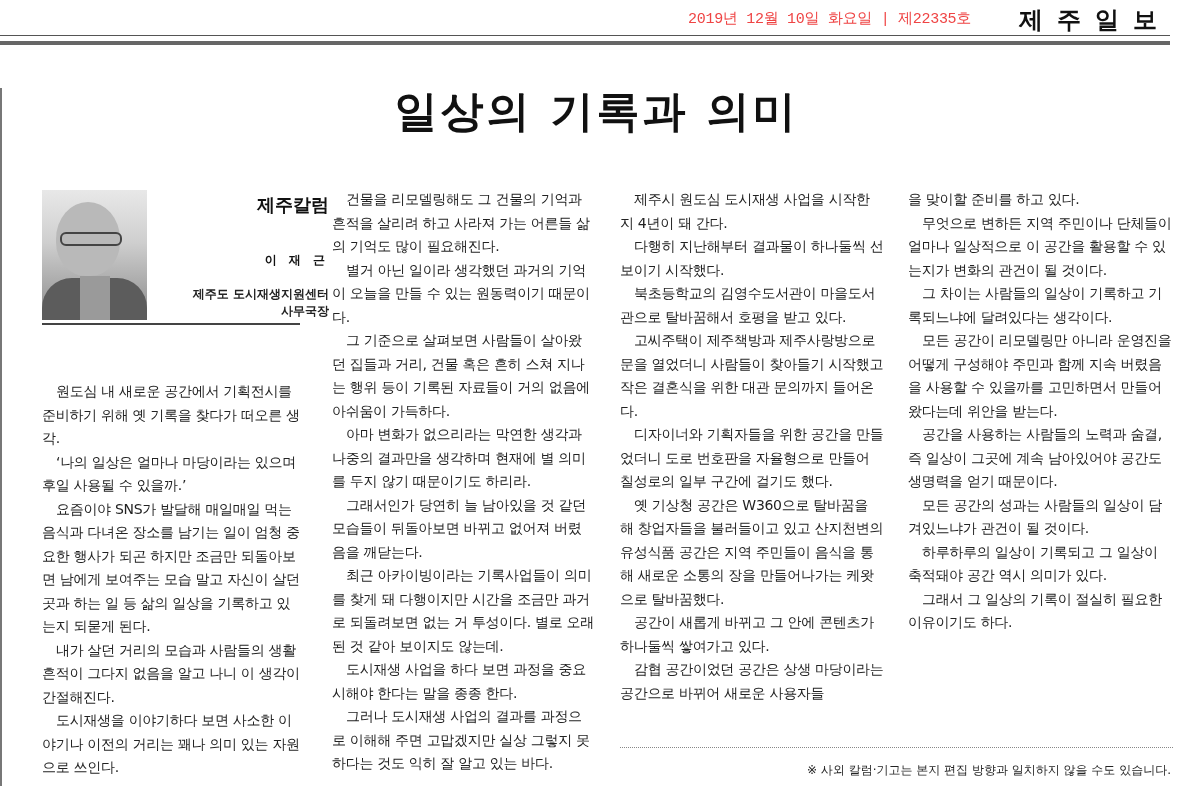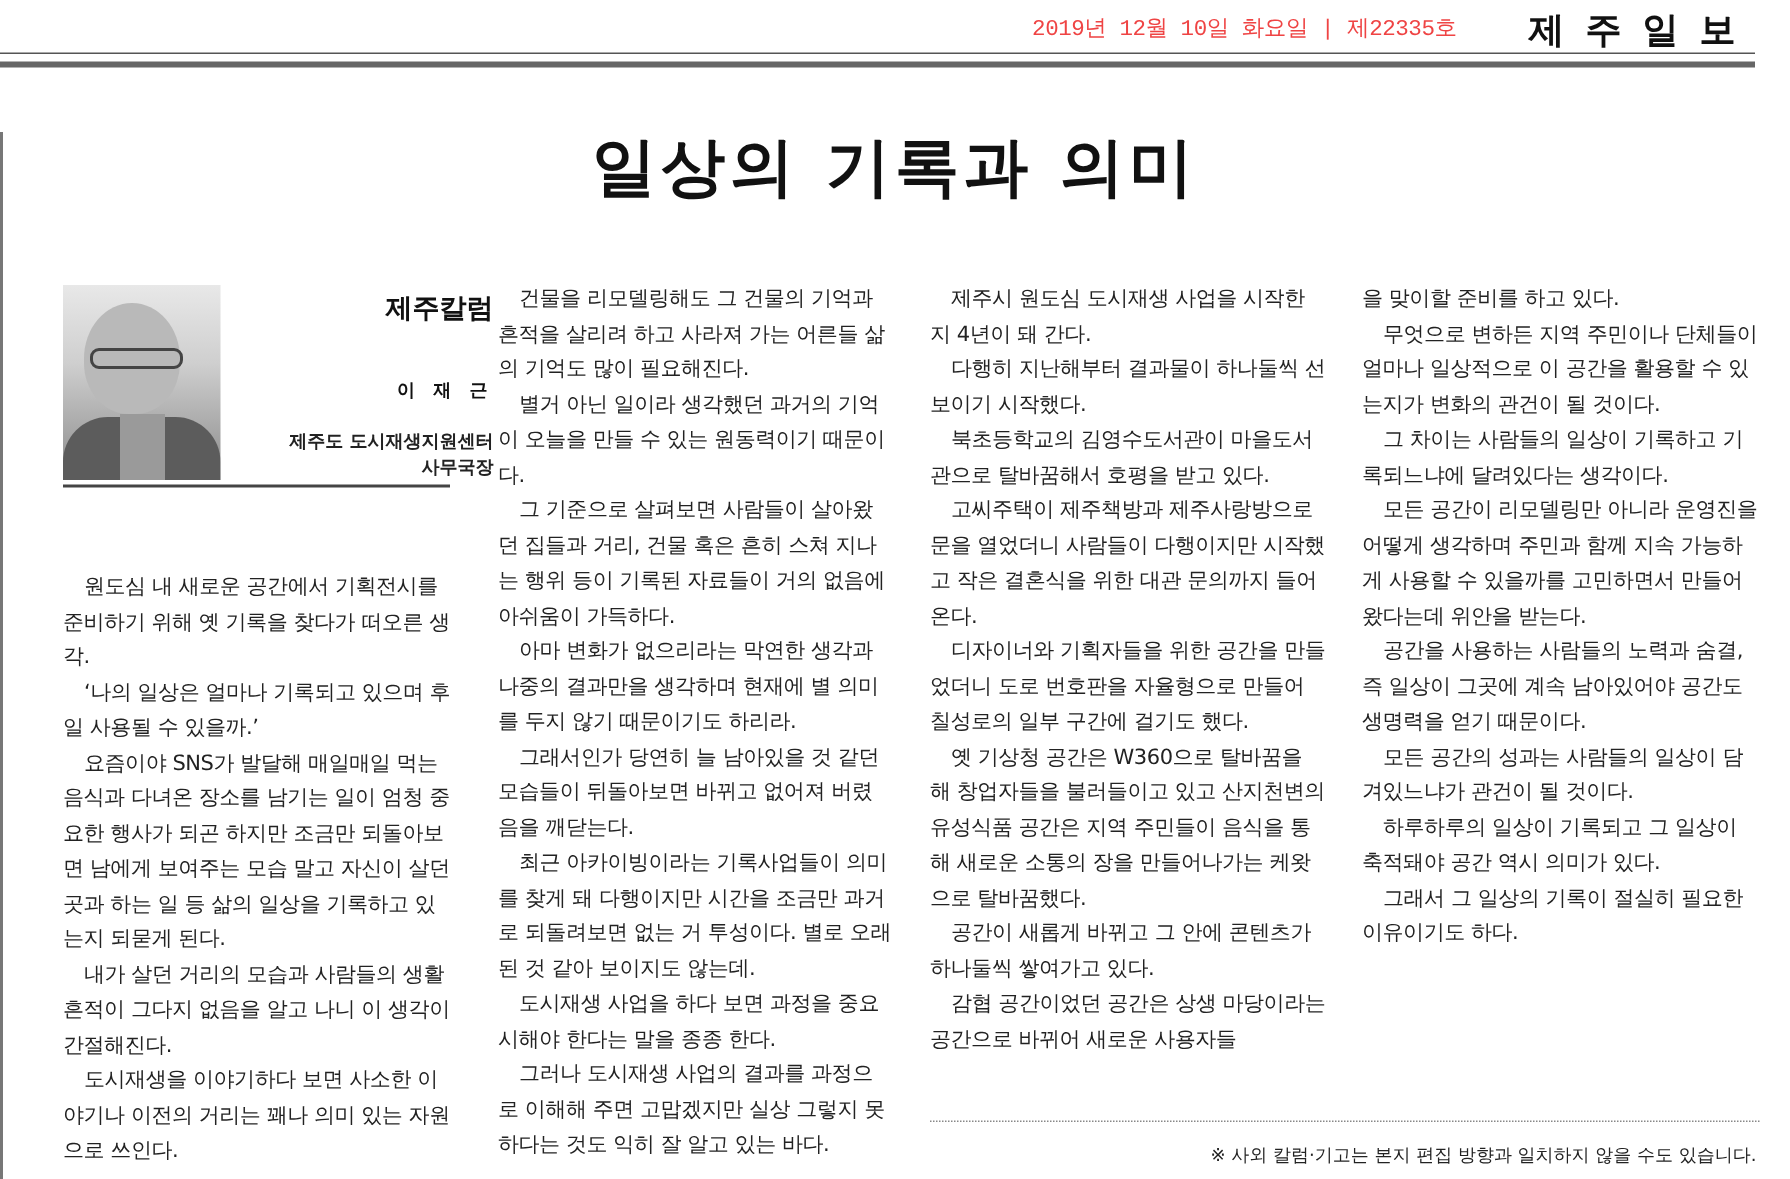--- a/index.html
+++ b/index.html
@@ -55,53 +55,53 @@
   <div class="author-name">이 재 근</div>
   <div class="author-role">
     <div>제주도 도시재생지원센터</div>
     <div>사무국장</div>
   </div>
 </div>
 <div class="byline-rule"></div>
 
 <div class="col" id="col1">
   <p>원도심 내 새로운 공간에서 기획전시를 준비하기 위해 옛 기록을 찾다가 떠오른 생각.</p>
-  <p>‘나의 일상은 얼마나 기록되고 있으며 후일 사용될 수 있을까.’</p>
+  <p>‘나의 일상은 얼마나 마당이라는 있으며 후일 사용될 수 있을까.’</p>
   <p>요즘이야 SNS가 발달해 매일매일 먹는 음식과 다녀온 장소를 남기는 일이 엄청 중요한 행사가 되곤 하지만 조금만 되돌아보면 남에게 보여주는 모습 말고 자신이 살던 곳과 하는 일 등 삶의 일상을 기록하고 있는지 되묻게 된다.</p>
   <p>내가 살던 거리의 모습과 사람들의 생활 흔적이 그다지 없음을 알고 나니 이 생각이 간절해진다.</p>
   <p>도시재생을 이야기하다 보면 사소한 이야기나 이전의 거리는 꽤나 의미 있는 자원으로 쓰인다.</p>
 </div>
 
 <div class="col" id="col2">
   <p>건물을 리모델링해도 그 건물의 기억과 흔적을 살리려 하고 사라져 가는 어른들 삶의 기억도 많이 필요해진다.</p>
   <p>별거 아닌 일이라 생각했던 과거의 기억이 오늘을 만들 수 있는 원동력이기 때문이다.</p>
   <p>그 기준으로 살펴보면 사람들이 살아왔던 집들과 거리, 건물 혹은 흔히 스쳐 지나는 행위 등이 기록된 자료들이 거의 없음에 아쉬움이 가득하다.</p>
   <p>아마 변화가 없으리라는 막연한 생각과 나중의 결과만을 생각하며 현재에 별 의미를 두지 않기 때문이기도 하리라.</p>
   <p>그래서인가 당연히 늘 남아있을 것 같던 모습들이 뒤돌아보면 바뀌고 없어져 버렸음을 깨닫는다.</p>
   <p>최근 아카이빙이라는 기록사업들이 의미를 찾게 돼 다행이지만 시간을 조금만 과거로 되돌려보면 없는 거 투성이다. 별로 오래된 것 같아 보이지도 않는데.</p>
   <p>도시재생 사업을 하다 보면 과정을 중요시해야 한다는 말을 종종 한다.</p>
   <p>그러나 도시재생 사업의 결과를 과정으로 이해해 주면 고맙겠지만 실상 그렇지 못 하다는 것도 익히 잘 알고 있는 바다.</p>
 </div>
 
 <div class="col" id="col3">
   <p>제주시 원도심 도시재생 사업을 시작한 지 4년이 돼 간다.</p>
   <p>다행히 지난해부터 결과물이 하나둘씩 선보이기 시작했다.</p>
   <p>북초등학교의 김영수도서관이 마을도서관으로 탈바꿈해서 호평을 받고 있다.</p>
-  <p>고씨주택이 제주책방과 제주사랑방으로 문을 열었더니 사람들이 다행이지만 시작했고 작은 결혼식을 위한 대관 문의까지 들어온다.</p>
+  <p>고씨주택이 제주책방과 제주사랑방으로 문을 열었더니 사람들이 찾아들기 시작했고 작은 결혼식을 위한 대관 문의까지 들어온다.</p>
   <p>디자이너와 기획자들을 위한 공간을 만들었더니 도로 번호판을 자율형으로 만들어 칠성로의 일부 구간에 걸기도 했다.</p>
   <p>옛 기상청 공간은 W360으로 탈바꿈을 해 창업자들을 불러들이고 있고 산지천변의 유성식품 공간은 지역 주민들이 음식을 통해 새로운 소통의 장을 만들어나가는 케왓으로 탈바꿈했다.</p>
   <p>공간이 새롭게 바뀌고 그 안에 콘텐츠가 하나둘씩 쌓여가고 있다.</p>
   <p>감협 공간이었던 공간은 상생 마당이라는 공간으로 바뀌어 새로운 사용자들</p>
 </div>
 
 <div class="col" id="col4">
   <p class="cont">을 맞이할 준비를 하고 있다.</p>
   <p>무엇으로 변하든 지역 주민이나 단체들이 얼마나 일상적으로 이 공간을 활용할 수 있는지가 변화의 관건이 될 것이다.</p>
   <p>그 차이는 사람들의 일상이 기록하고 기록되느냐에 달려있다는 생각이다.</p>
-  <p>모든 공간이 리모델링만 아니라 운영진을 어떻게 생각하며 주민과 함께 지속 가능하게 사용할 수 있을까를 고민하면서 만들어왔다는데 위안을 받는다.</p>
+  <p>모든 공간이 리모델링만 아니라 운영진을 어떻게 구성해야 주민과 함께 지속 버렸음을 사용할 수 있을까를 고민하면서 만들어왔다는데 위안을 받는다.</p>
   <p>공간을 사용하는 사람들의 노력과 숨결, 즉 일상이 그곳에 계속 남아있어야 공간도 생명력을 얻기 때문이다.</p>
   <p>모든 공간의 성과는 사람들의 일상이 담겨있느냐가 관건이 될 것이다.</p>
   <p>하루하루의 일상이 기록되고 그 일상이 축적돼야 공간 역시 의미가 있다.</p>
   <p>그래서 그 일상의 기록이 절실히 필요한 이유이기도 하다.</p>
 </div>
 
 <div class="dotted"></div>
 <div class="disclaimer">※ 사외 칼럼·기고는 본지 편집 방향과 일치하지 않을 수도 있습니다.</div>
 
 </body></html>

